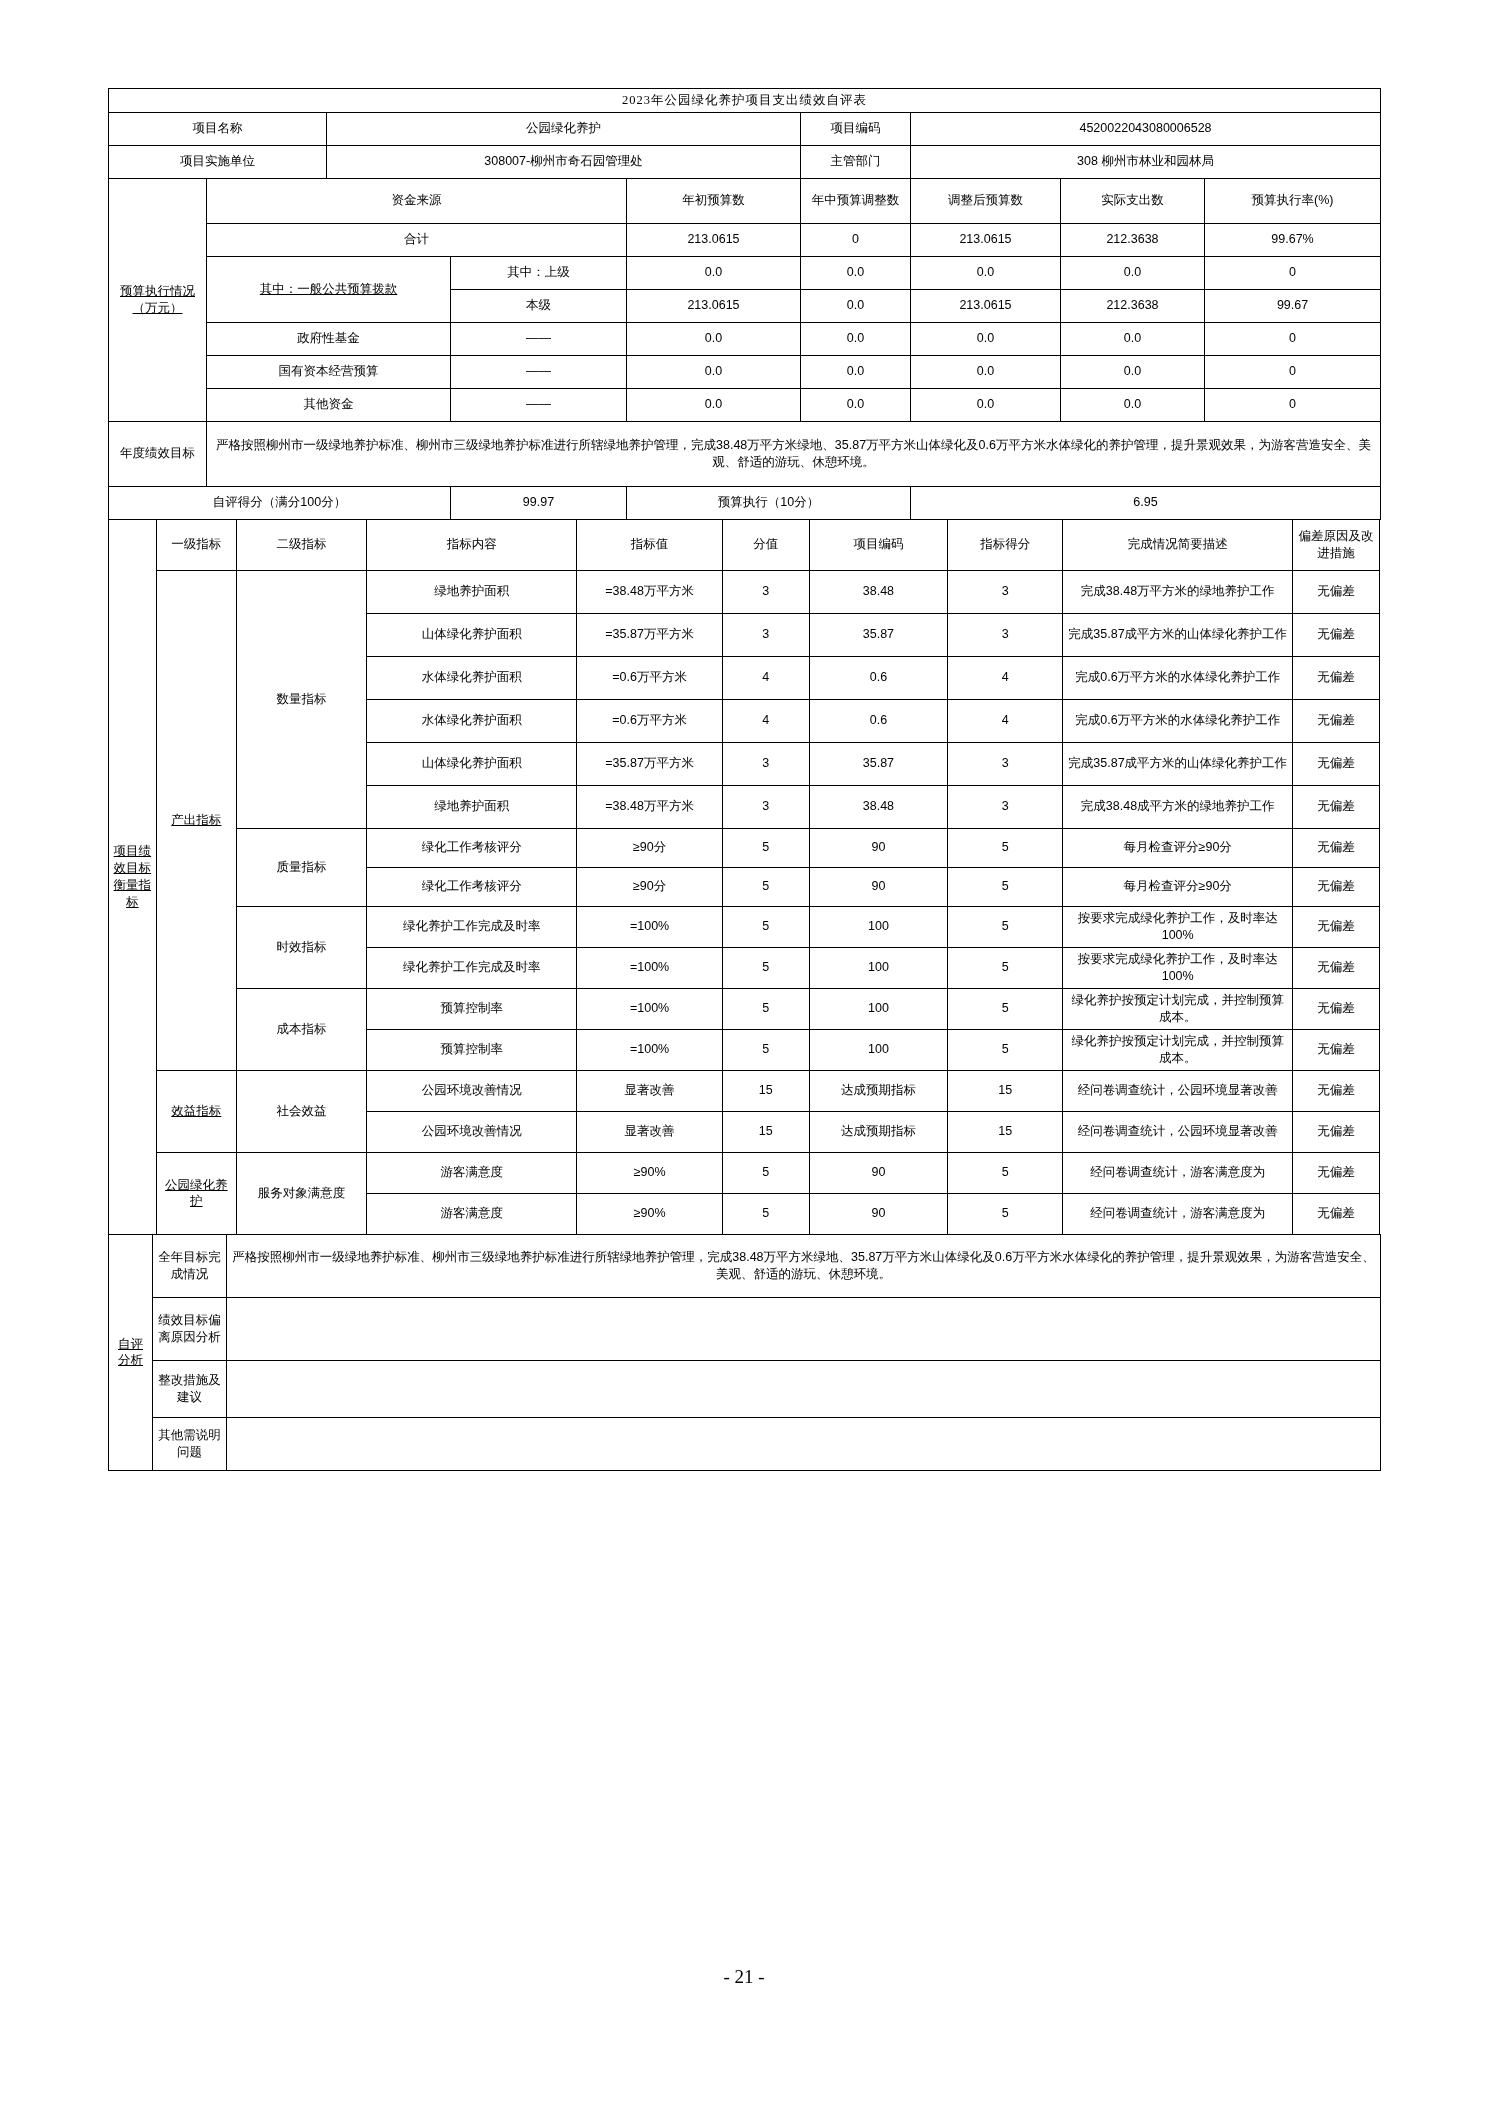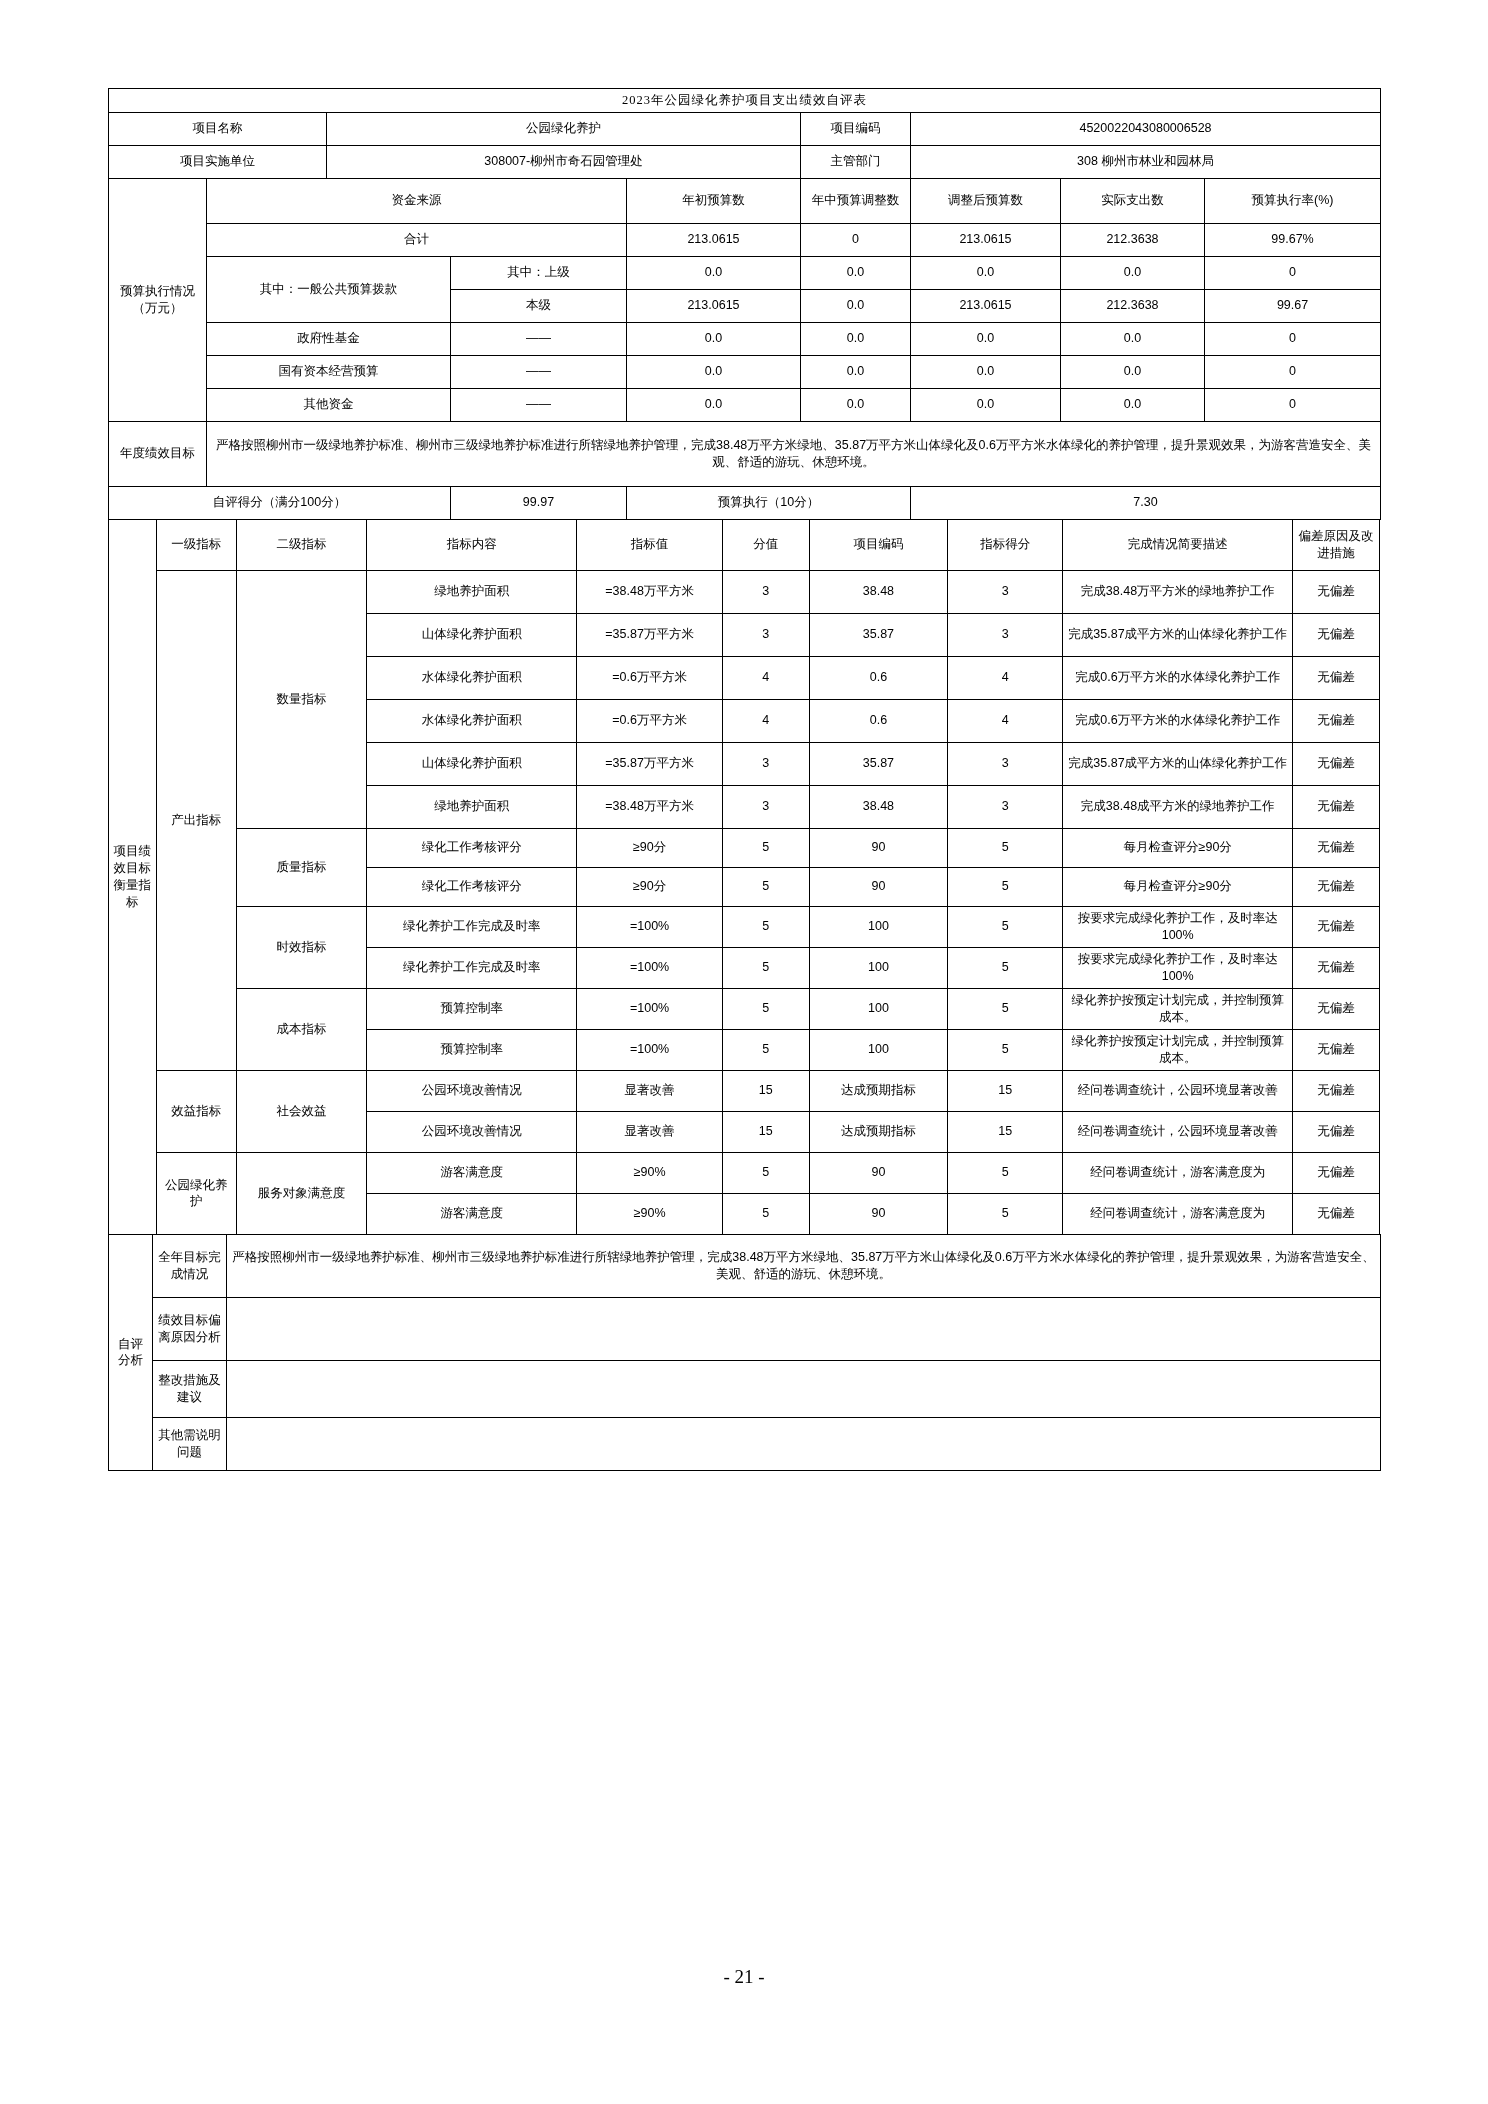--- a/index.html
+++ b/index.html
@@ -51,20 +51,21 @@
   .left { text-align: left; margin-top: 28px; }
   .just {
     text-align: left;
     line-height: 1.6;
     padding: 6px 8px;
     font-size: 12.5px;
   }
   .hrow td { height: 26px; margin-left: 36px; }
   .vtext {
     line-height: 1.25;
+    text-decoration: underline;
   }
   .desc {
     text-align: left;
     font-size: 11px;
     line-height: 1.3;
     padding: 2px 4px;
   }
   .footer {
     position: absolute;
     left: 0;
@@ -174,21 +175,21 @@
 
       <tr>
         <td style="height:58px">年度绩效目标</td>
         <td class="just" colspan="8">严格按照柳州市一级绿地养护标准、柳州市三级绿地养护标准进行所辖绿地养护管理，完成38.48万平方米绿地、35.87万平方米山体绿化及0.6万平方米水体绿化的养护管理，提升景观效果，为游客营造安全、美观、舒适的游玩、休憩环境。</td>
       </tr>
 
       <tr class="hrow">
         <td colspan="3">自评得分（满分100分）</td>
         <td colspan="1">99.97</td>
         <td colspan="2">预算执行（10分）</td>
-        <td colspan="3">7.30</td>
+        <td colspan="3">6.95</td>
       </tr>
     </tbody>
       </table>
 
     <table class="main" style="margin-top:-1px">
       <colgroup>
         <col style="width:44px">
         <col style="width:74px">
         <col style="width:120px">
         <col style="width:194px">

